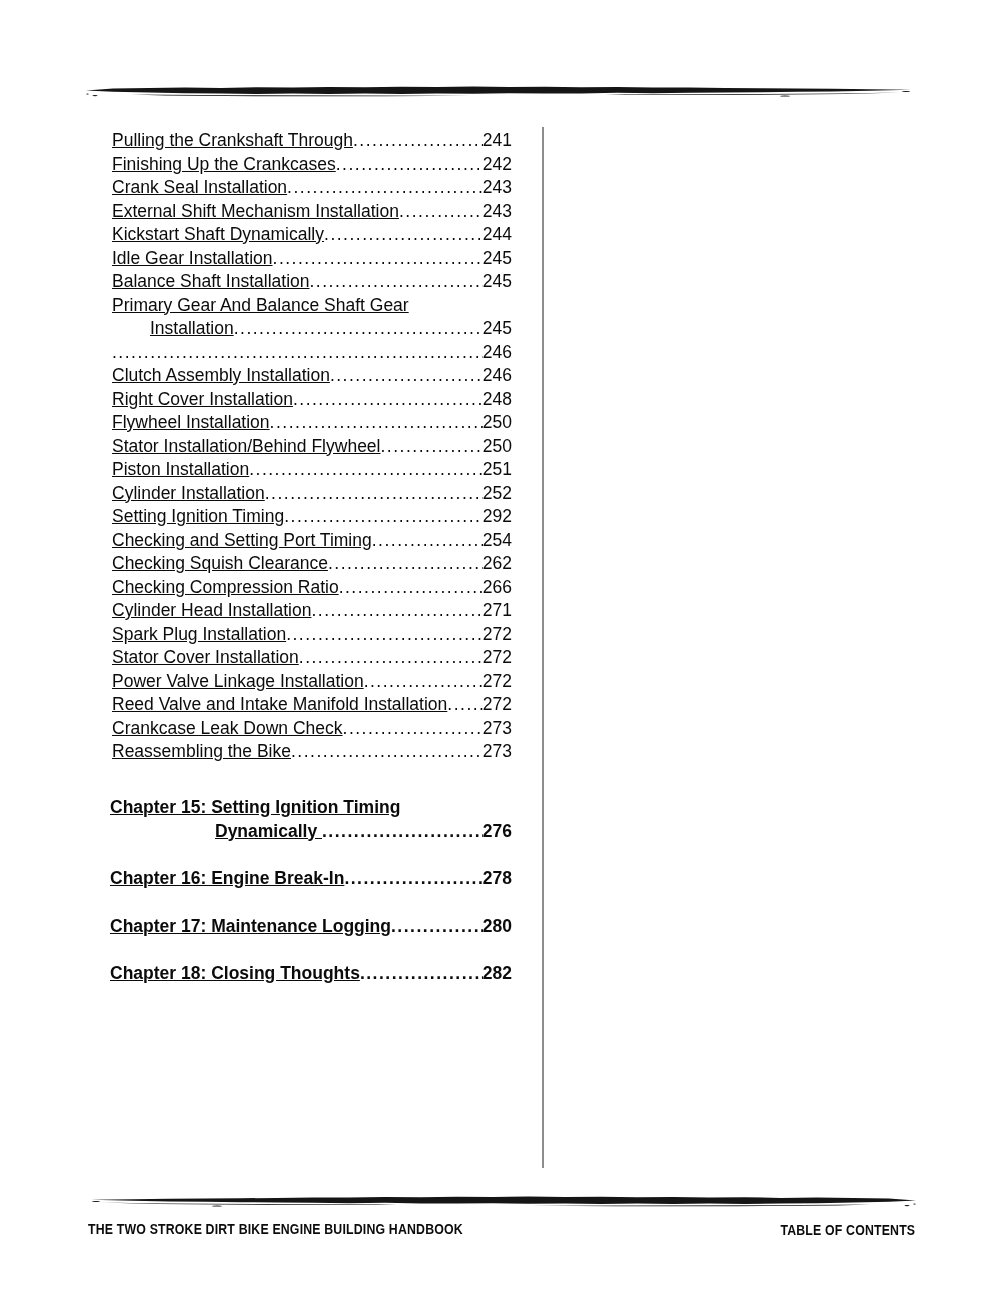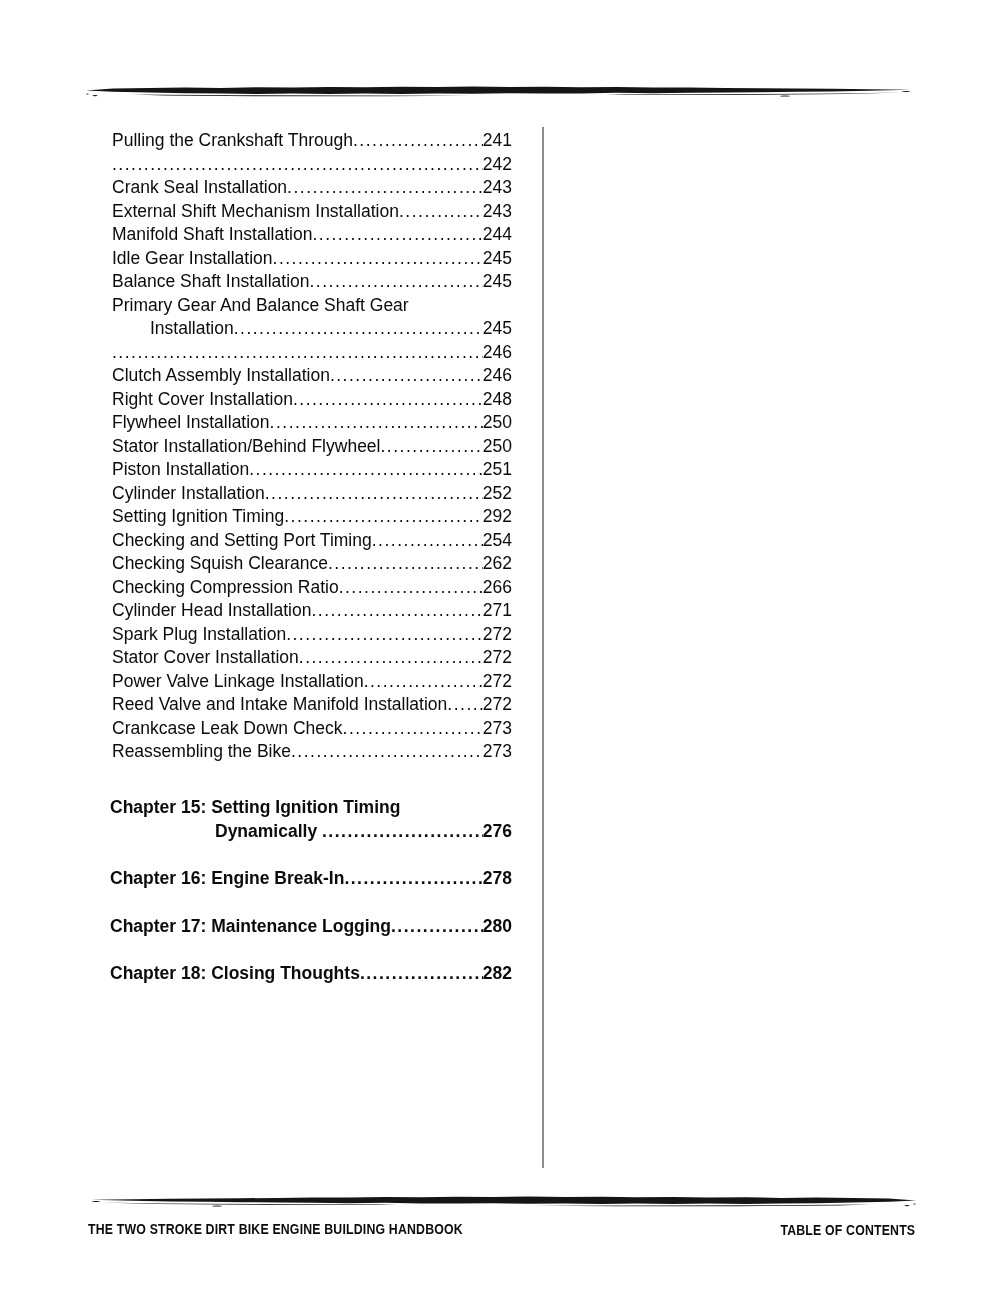--- a/index.html
+++ b/index.html
@@ -29,21 +29,21 @@
   }
   .toc-row{
     display:flex;
     align-items:baseline;
     line-height:23.5px;
     font-size:17.5px;
     padding-left:8px;
     white-space:pre;
   }
   .toc-row.ind1{padding-left:46px;}
-  .toc-row .t{flex:0 0 auto;}
+  .toc-row .t{flex:0 0 auto;text-decoration:underline;}
   .leader{
     flex:1 1 auto;
     min-width:0;
     overflow:hidden;
     white-space:nowrap;
     letter-spacing:1.5px;
   }
   .leader::after{
     content:"..........................................................................................................................................";
   }
@@ -96,24 +96,24 @@
   <div class="rule rule-top">
     <svg width="830" height="18" viewBox="0 0 830 18">
         <use href="#brush"></use>
       </svg>
   </div>
 
   <div class="divider"></div>
 
   <div class="toc">
       <div class="toc-row"><span class="t">Pulling the Crankshaft Through</span><span class="leader"></span><span class="pg">241</span></div>
-      <div class="toc-row"><span class="leader"></span><span class="pg">242</span></div>
+      <div class="toc-row"><span class="t">Finishing Up the Crankcases</span><span class="leader"></span><span class="pg">242</span></div>
       <div class="toc-row"><span class="t">Crank Seal Installation</span><span class="leader"></span><span class="pg">243</span></div>
       <div class="toc-row"><span class="t">External Shift Mechanism Installation</span><span class="leader"></span><span class="pg">243</span></div>
-      <div class="toc-row"><span class="t">Manifold Shaft Installation</span><span class="leader"></span><span class="pg">244</span></div>
+      <div class="toc-row"><span class="t">Kickstart Shaft Dynamically</span><span class="leader"></span><span class="pg">244</span></div>
       <div class="toc-row"><span class="t">Idle Gear Installation</span><span class="leader"></span><span class="pg">245</span></div>
       <div class="toc-row"><span class="t">Balance Shaft Installation</span><span class="leader"></span><span class="pg">245</span></div>
       <div class="toc-row"><span class="t">Primary Gear And Balance Shaft Gear</span></div>
       <div class="toc-row ind1"><span class="t">Installation</span><span class="leader"></span><span class="pg">245</span></div>
       <div class="toc-row"><span class="leader"></span><span class="pg">246</span></div>
       <div class="toc-row"><span class="t">Clutch Assembly Installation</span><span class="leader"></span><span class="pg">246</span></div>
       <div class="toc-row"><span class="t">Right Cover Installation</span><span class="leader"></span><span class="pg">248</span></div>
       <div class="toc-row"><span class="t">Flywheel Installation</span><span class="leader"></span><span class="pg">250</span></div>
       <div class="toc-row"><span class="t">Stator Installation/Behind Flywheel</span><span class="leader"></span><span class="pg">250</span></div>
       <div class="toc-row"><span class="t">Piston Installation</span><span class="leader"></span><span class="pg">251</span></div>

